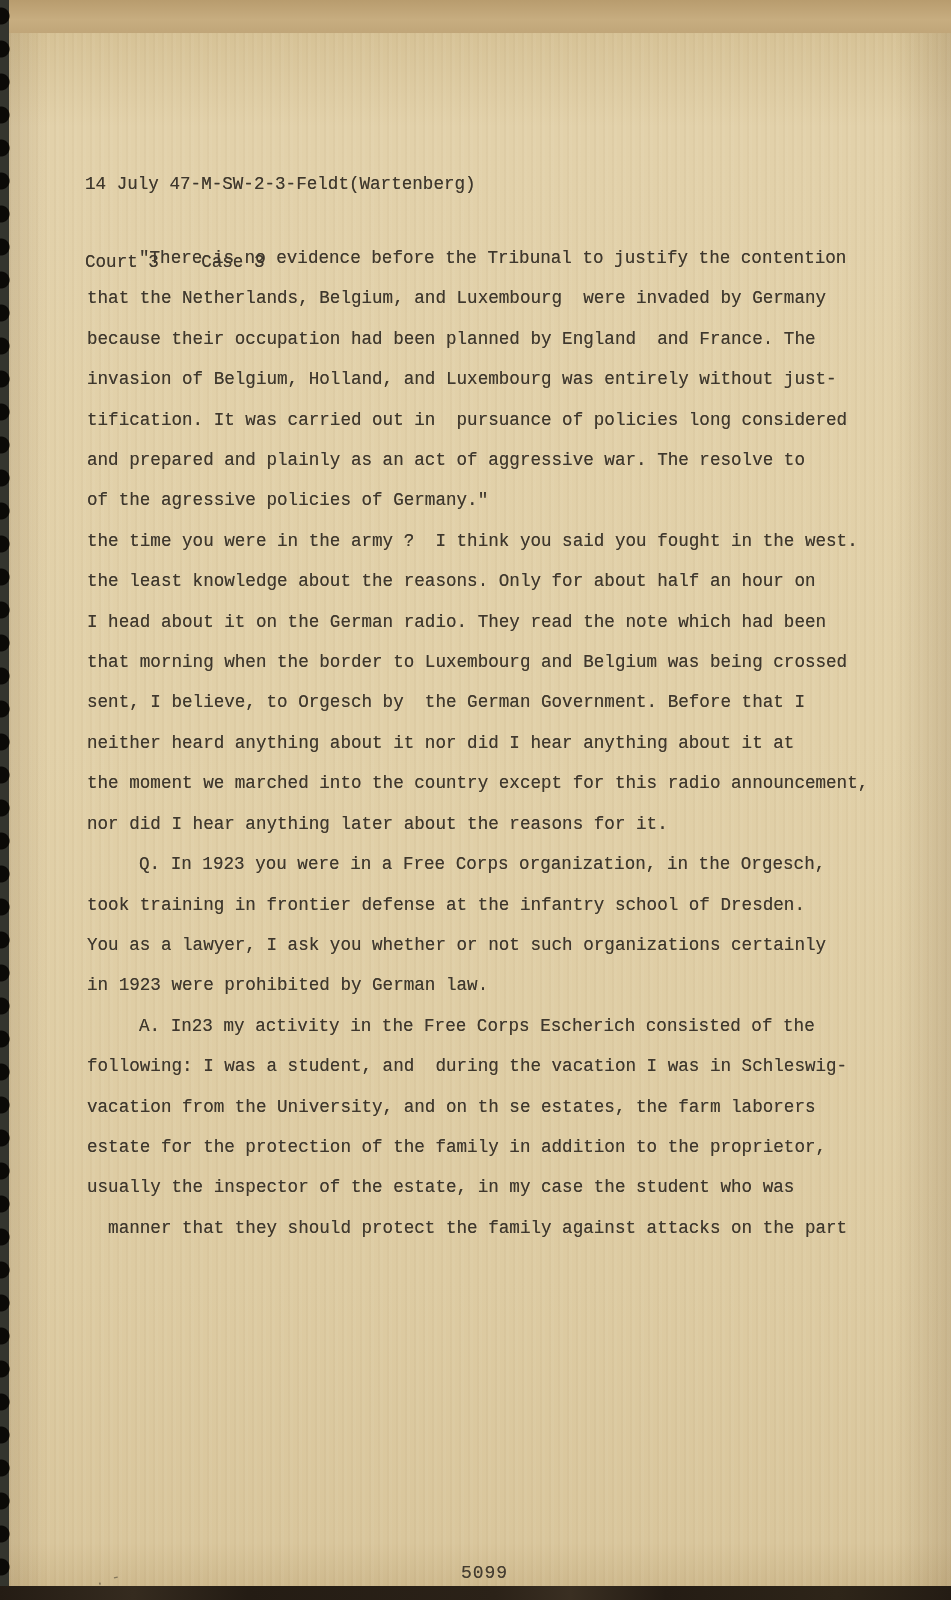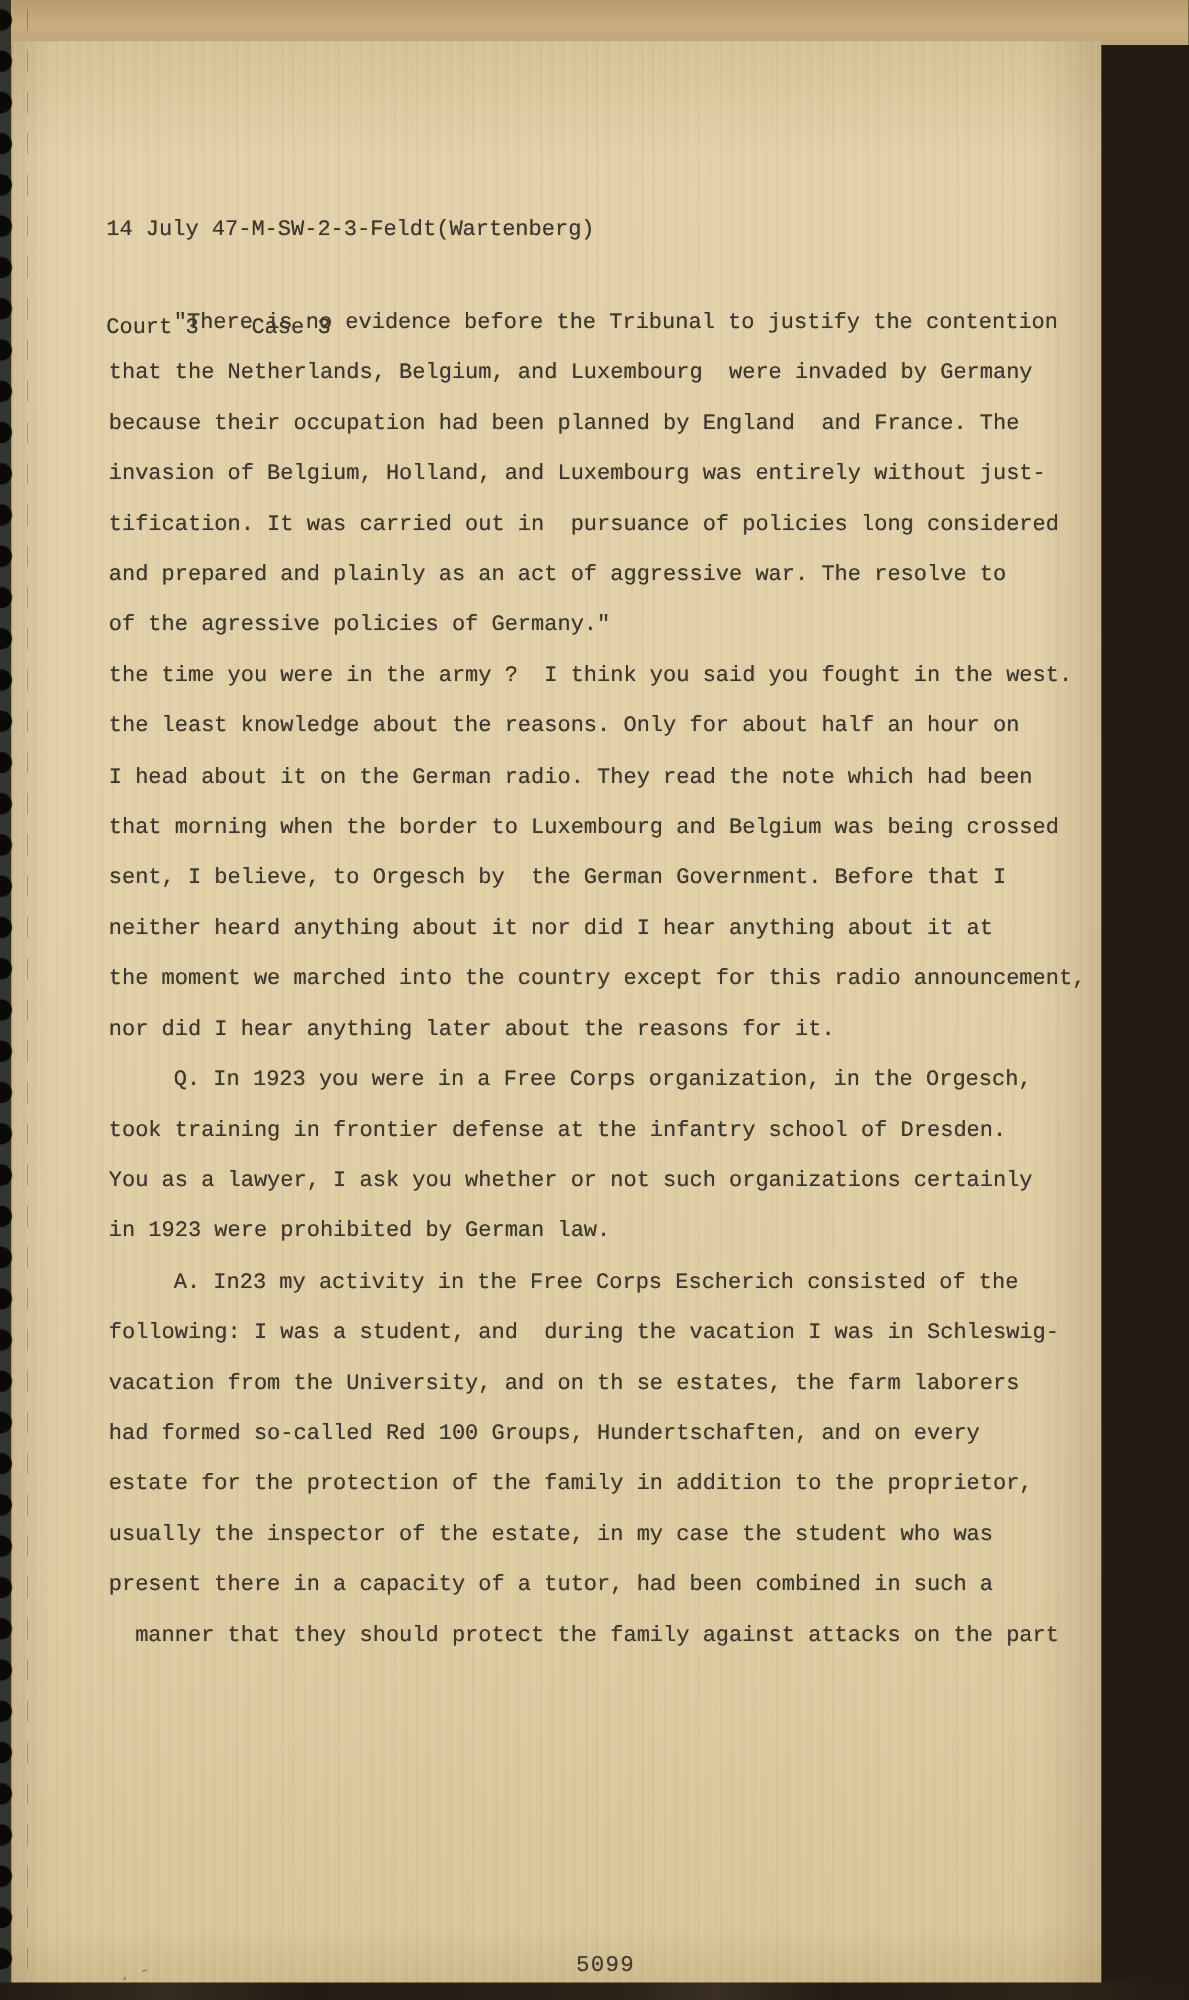--- a/index.html
+++ b/index.html
@@ -13,21 +13,21 @@
     position:absolute;left:0;top:0;width:951px;height:36px;
     background:linear-gradient(180deg,#b89c6e 0%,#c7ad80 55%,#bfa477 100%);
   }
   
   .bottom-band{
     position:absolute;left:0;bottom:0;width:951px;height:14px;
     background:linear-gradient(90deg,#241c14 0%,#352b1f 14%,#241c14 26%,#2b2218 52%,#3a2f22 60%,#241c14 70%,#2e2519 88%,#241c14 100%);
   }
   
   .paper{
-    position:absolute;left:9px;top:33px;width:872px;height:1556px;
+    position:absolute;left:9px;top:33px;width:942px;height:1556px;
     background:
       linear-gradient(90deg,rgba(120,95,60,0.18) 0%,rgba(120,95,60,0) 4%,rgba(120,95,60,0) 94%,rgba(120,95,60,0.20) 100%),
       repeating-linear-gradient(90deg,rgba(150,120,80,0.05) 0 2px,rgba(255,252,240,0.04) 2px 5px,rgba(150,120,80,0) 5px 9px),
       linear-gradient(180deg,#d6c296 0%,#e2d1aa 6%,#e1d0a8 45%,#ddcba2 80%,#d9c69c 97%,#cdb88c 100%);
     color:#3e372d;
   }
   
   .binding-edge{
     position:absolute;left:0;top:0;width:22px;height:1600px;
     background:
@@ -96,24 +96,22 @@
       <div class="para">
         <div class="line first">Q. In 1923 you were in a Free Corps organization, in the Orgesch,</div>
         <div class="line">took training in frontier defense at the infantry school of Dresden.</div>
         <div class="line">You as a lawyer, I ask you whether or not such organizations certainly</div>
         <div class="line">in 1923 were prohibited by German law.</div>
       </div>
       <div class="para">
         <div class="line first">A. In23 my activity in the Free Corps Escherich consisted of the</div>
         <div class="line">following: I was a student, and  during the vacation I was in Schleswig-</div>
         <div class="line">vacation from the University, and on th se estates, the farm laborers</div>
-        <div class="line">had formed so-called Red 100 Groups, Hundertschaften, and on every</div>
         <div class="line">estate for the protection of the family in addition to the proprietor,</div>
         <div class="line">usually the inspector of the estate, in my case the student who was</div>
-        <div class="line">present there in a capacity of a tutor, had been combined in such a</div>
         <div class="line">  manner that they should protect the family against attacks on the part</div>
       </div>
     </div>
 
   <div class="margin-mark">. -</div>
   <div class="page-number">5099</div>
 </div>
 
 <div class="binding-edge"></div>
 <div class="bottom-band"></div>

